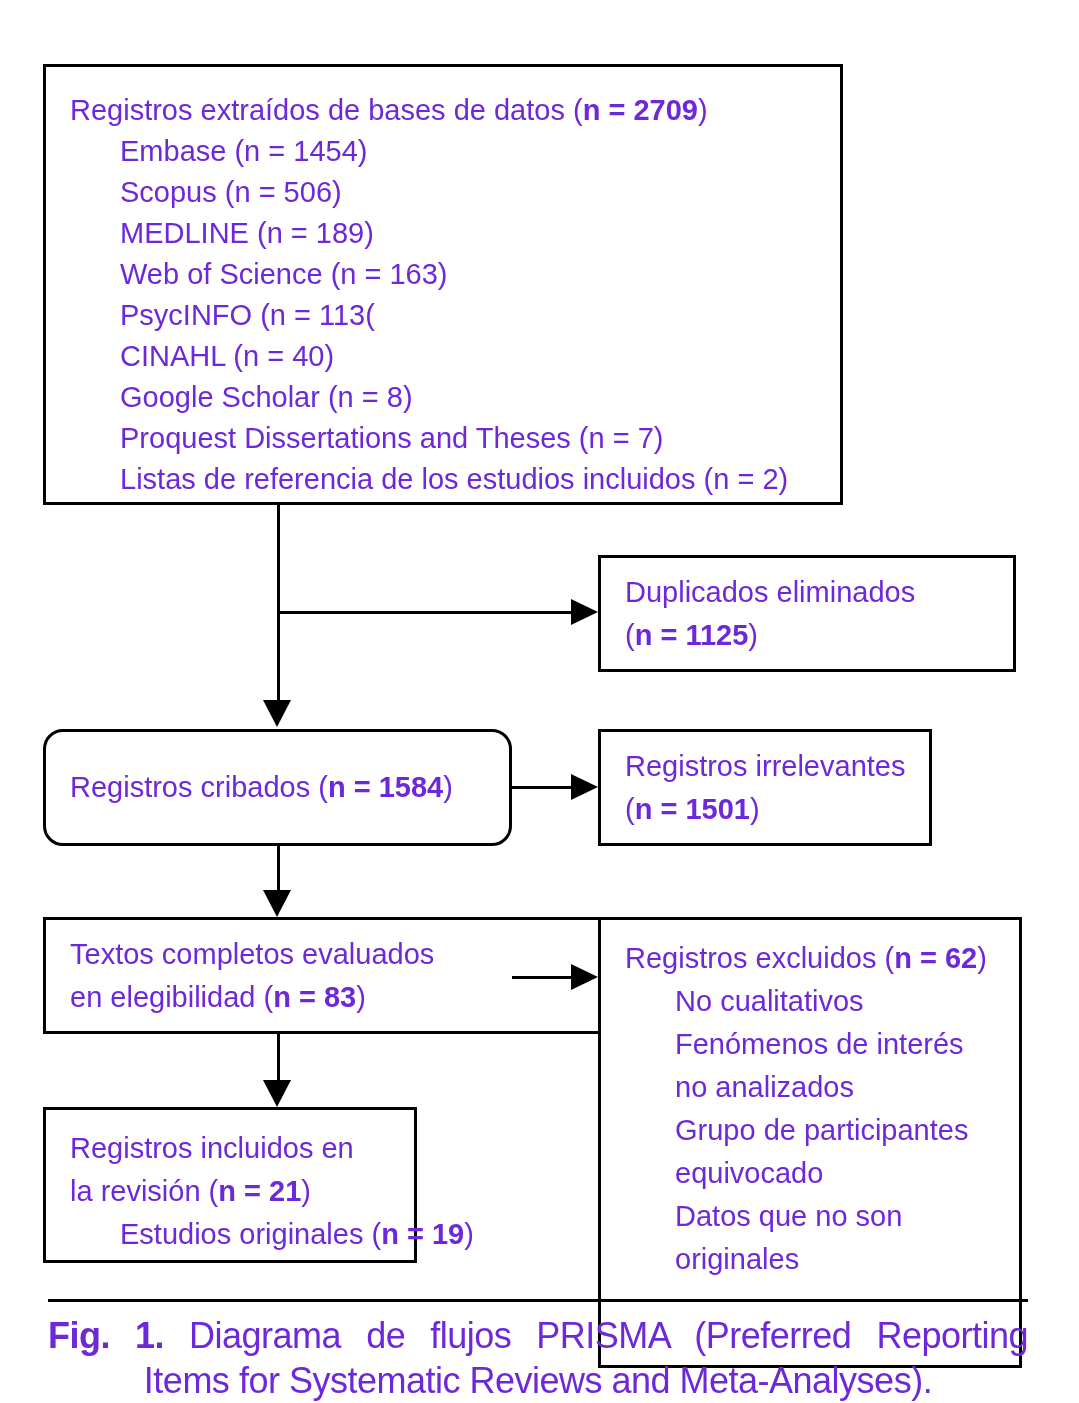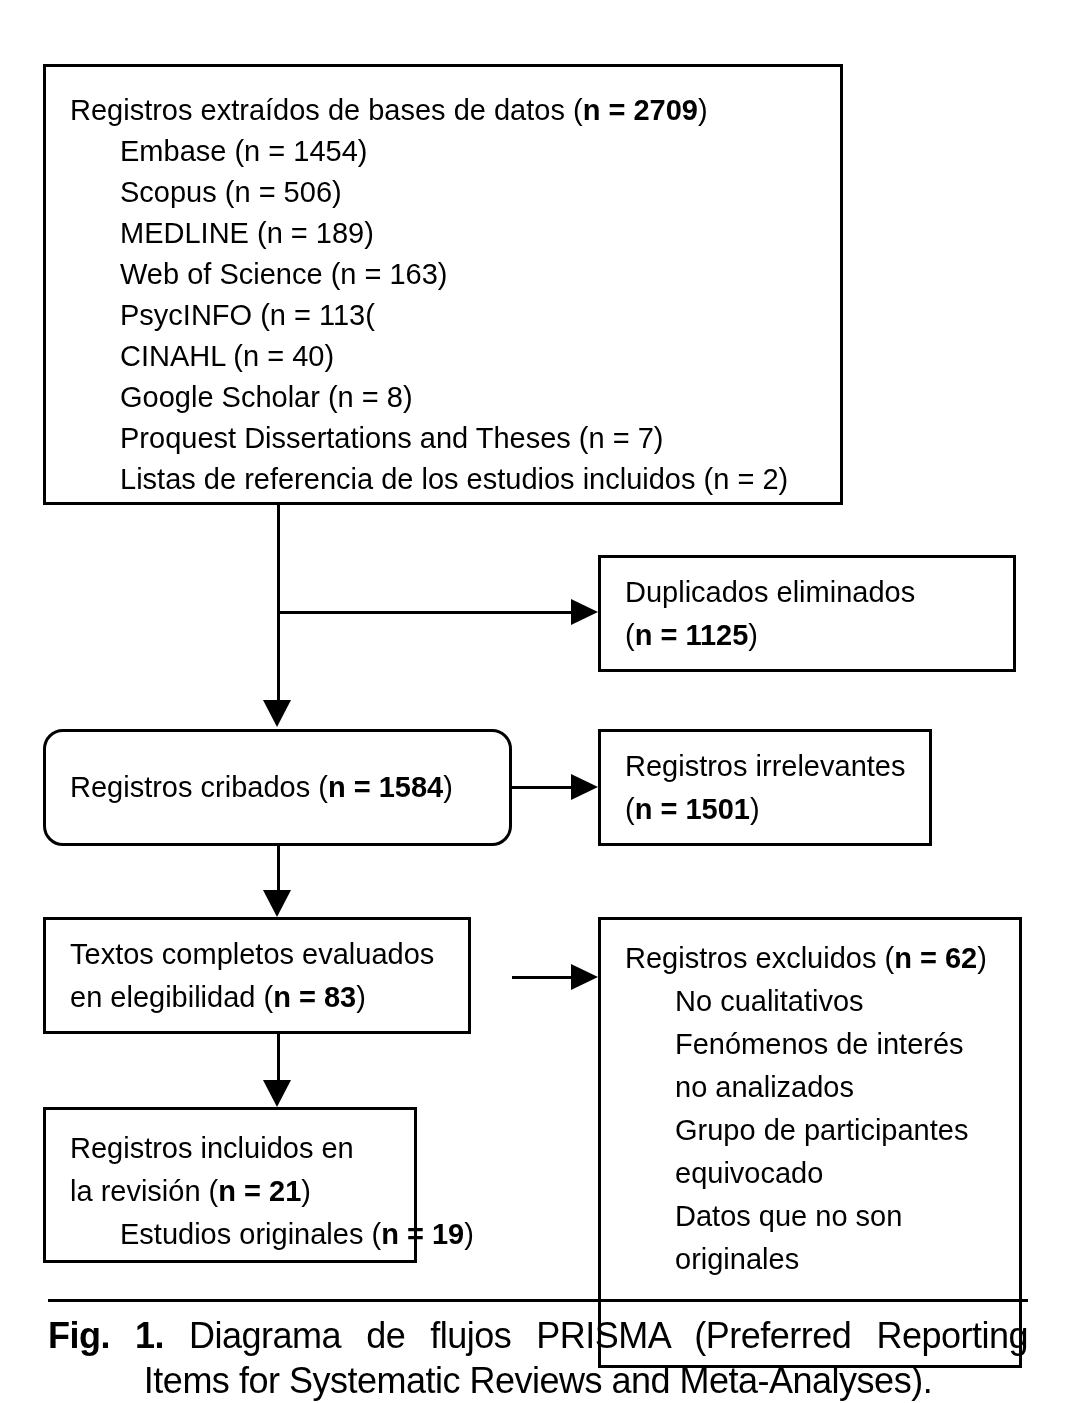--- a/index.html
+++ b/index.html
@@ -2,21 +2,21 @@
 <html><head>
 <meta charset="utf-8">
 <style>
   html, body { margin: 0; padding: 0; background: #ffffff; }
   #page {
     position: relative;
     width: 1079px;
     height: 1403px;
     background: #ffffff;
     font-family: "Liberation Sans", sans-serif;
-    color: #000000;
+    color: #6d28d9;
     overflow: hidden;
   }
   .box {
     position: absolute;
     box-sizing: border-box;
     border: 3px solid #000000;
     background: #ffffff;
     font-size: 29px;
     line-height: 43px;
   }
@@ -28,21 +28,21 @@
     display: flex;
     flex-direction: column;
     justify-content: center;
     padding-left: 24px;
   }
   
   #box-identification { left: 43px;  top: 64px;   width: 800px; height: 441px; line-height: 41px; padding-top: 23px; }
   #box-duplicates     { left: 598px; top: 555px;  width: 418px; height: 117px; }
   #box-screened       { left: 43px;  top: 729px;  width: 469px; height: 117px; border-radius: 20px; }
   #box-irrelevant     { left: 598px; top: 729px;  width: 334px; height: 117px; }
-  #box-fulltext       { left: 43px;  top: 917px;  width: 428px; height: 117px; }
+  #box-fulltext       { left: 43px;  top: 917px;  width: 558px; height: 117px; }
   #box-excluded       { left: 598px; top: 917px;  width: 424px; height: 451px; padding-top: 17px; }
   #box-included       { left: 43px;  top: 1107px; width: 374px; height: 156px; padding-top: 17px; }
   
   .shaft-v { position: absolute; width: 3px; background: #000000; }
   .shaft-h { position: absolute; height: 3px; background: #000000; }
   .head-down {
     position: absolute; width: 0; height: 0;
     border-left: 14px solid transparent;
     border-right: 14px solid transparent;
     border-top: 27px solid #000000;

